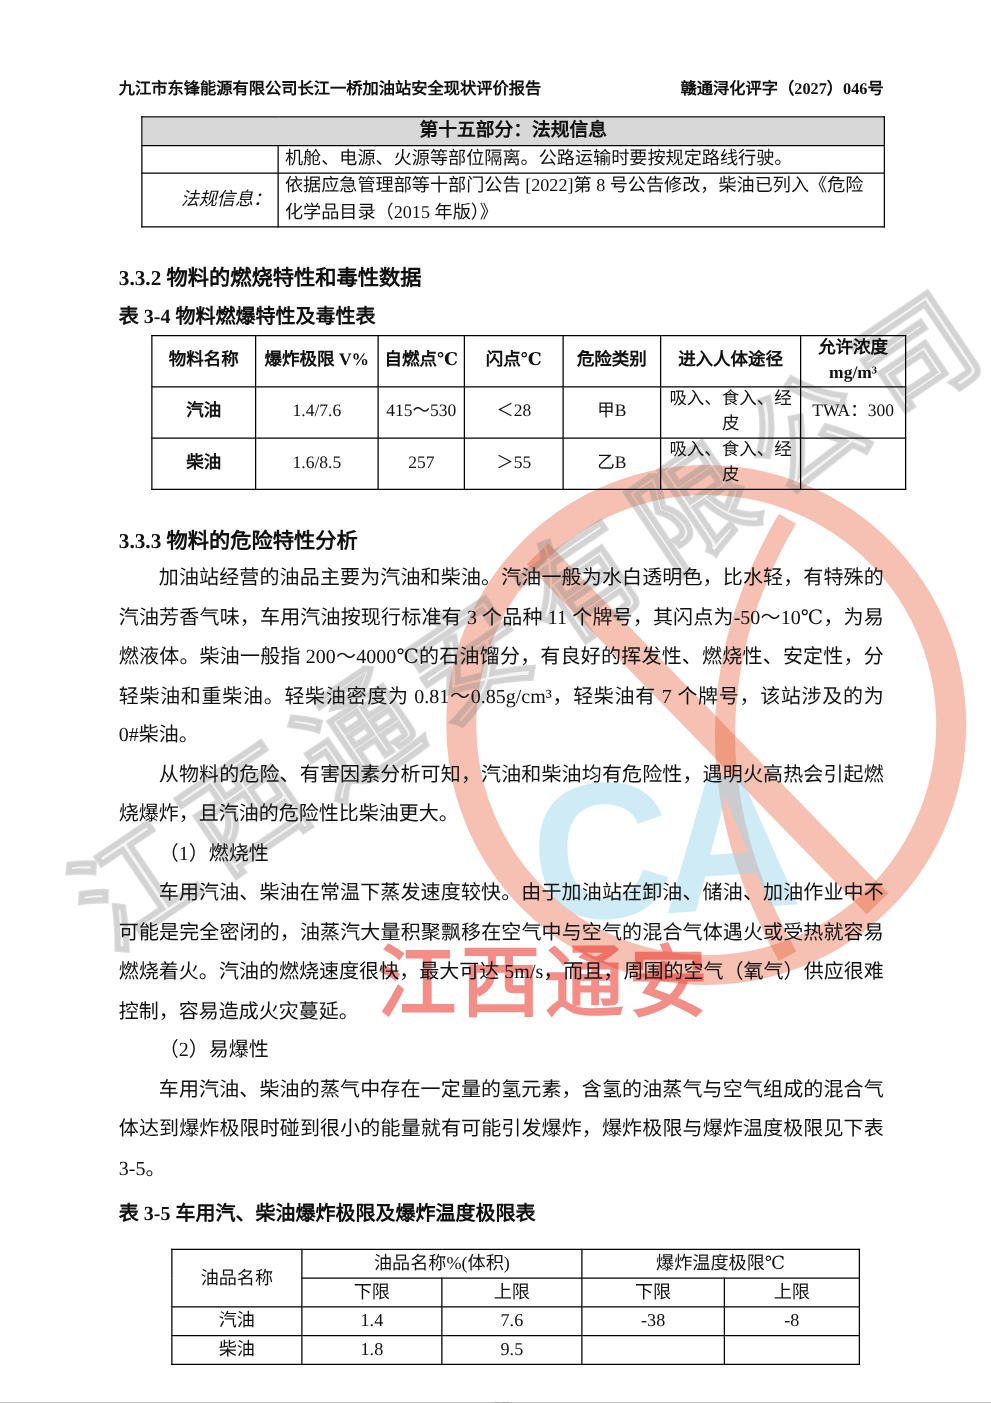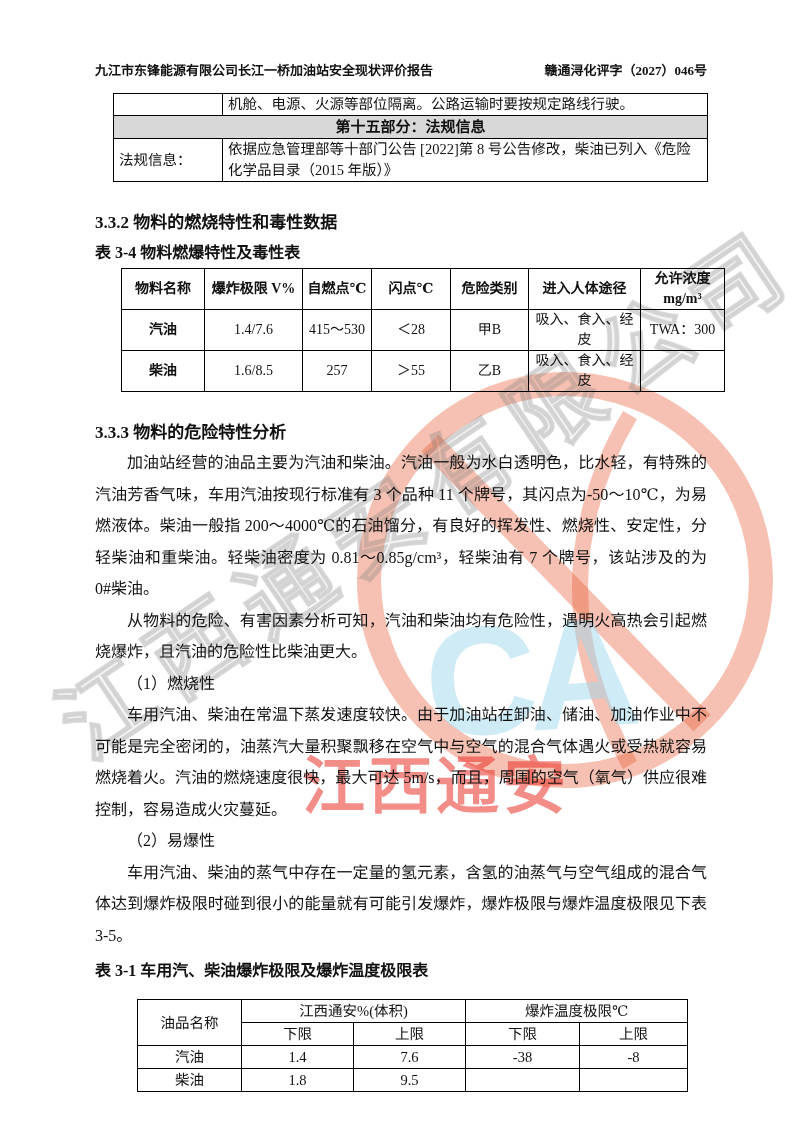--- a/index.html
+++ b/index.html
@@ -41,21 +41,21 @@
   .content{position:relative;z-index:1;padding:60px 86px 0 95px;}
   .pagehead{
     display:flex;justify-content:space-between;align-items:flex-end;
     font-size:13px;font-weight:bold;margin-bottom:14px;
   }
   table{border-collapse:collapse;table-layout:fixed;}
   td{border:1px solid #000;overflow:hidden;}
   
   .msds{width:594px;margin-left:18px;font-size:14.5px;}
   .msds td{padding:0 5px;line-height:21px;vertical-align:middle;}
-  .msds .lbl{text-align:left;}
+  .msds .lbl{text-align:right;font-style:italic;}
   .msds .secrow{
     background:#d8d8d8;text-align:center;font-weight:bold;font-size:15px;height:22px;
   }
   
   .h3{font-size:17px;font-weight:bold;margin:26px 0 4px 0;}
   .para{font-size:16px;line-height:31.5px;text-align:justify;text-indent:2em;margin:0;}
   .tbl-title{text-align:left;font-weight:bold;font-size:16px;margin:6px 0 5px 0;}
   
   .t34{width:603px;margin-left:26px;font-size:14px;}
   .t34 td{text-align:center;height:20px;padding:0 1px;line-height:20px;}
@@ -88,25 +88,25 @@
       <span>赣通浔化评字（2027）046号</span>
     </div>
 
     <table class="msds">
       <colgroup>
           <col style="width:109px">
           <col style="width:485px">
         </colgroup>
       <tbody>
           <tr>
+        <td class="secrow" colspan="2">第十五部分：法规信息</td>
+      </tr>
+      <tr>
         <td></td>
         <td>机舱、电源、火源等部位隔离。公路运输时要按规定路线行驶。</td>
-      </tr>
-      <tr>
-        <td class="secrow" colspan="2">第十五部分：法规信息</td>
       </tr>
       <tr>
         <td class="lbl">法规信息：</td>
         <td>依据应急管理部等十部门公告 [2022]第 8 号公告修改，柴油已列入《危险化学品目录（2015 年版）》</td>
       </tr>
     </tbody>
       </table>
 
     <div class="h3">3.3.2 物料的燃烧特性和毒性数据</div>
 
@@ -153,33 +153,33 @@
       </table>
 
     <div class="h3">3.3.3 物料的危险特性分析</div>
     <p class="para">加油站经营的油品主要为汽油和柴油。汽油一般为水白透明色，比水轻，有特殊的汽油芳香气味，车用汽油按现行标准有 3 个品种 11 个牌号，其闪点为-50～10℃，为易燃液体。柴油一般指 200～4000℃的石油馏分，有良好的挥发性、燃烧性、安定性，分轻柴油和重柴油。轻柴油密度为 0.81～0.85g/cm³，轻柴油有 7 个牌号，该站涉及的为 0#柴油。</p>
     <p class="para">从物料的危险、有害因素分析可知，汽油和柴油均有危险性，遇明火高热会引起燃烧爆炸，且汽油的危险性比柴油更大。</p>
     <p class="para">（1）燃烧性</p>
     <p class="para">车用汽油、柴油在常温下蒸发速度较快。由于加油站在卸油、储油、加油作业中不可能是完全密闭的，油蒸汽大量积聚飘移在空气中与空气的混合气体遇火或受热就容易燃烧着火。汽油的燃烧速度很快，最大可达 5m/s，而且，周围的空气（氧气）供应很难控制，容易造成火灾蔓延。</p>
     <p class="para">（2）易爆性</p>
     <p class="para">车用汽油、柴油的蒸气中存在一定量的氢元素，含氢的油蒸气与空气组成的混合气体达到爆炸极限时碰到很小的能量就有可能引发爆炸，爆炸极限与爆炸温度极限见下表 3-5。</p>
 
-    <div class="tbl-title">表 3-1  车用汽、柴油爆炸极限及爆炸温度极限表</div>
+    <div class="tbl-title">表 3-5  车用汽、柴油爆炸极限及爆炸温度极限表</div>
     <table class="t35">
       <colgroup>
         <col style="width:104px">
           <col style="width:112px">
           <col style="width:112px">
         <col style="width:114px">
           <col style="width:108px">
       </colgroup>
       <tbody>
           <tr>
         <td rowspan="2">油品名称</td>
-        <td colspan="2">江西通安%(体积)</td>
+        <td colspan="2">油品名称%(体积)</td>
         <td colspan="2">爆炸温度极限℃</td>
       </tr>
       <tr>
         <td>下限</td>
         <td>上限</td>
         <td>下限</td>
         <td>上限</td>
       </tr>
       <tr>
         <td>汽油</td>

